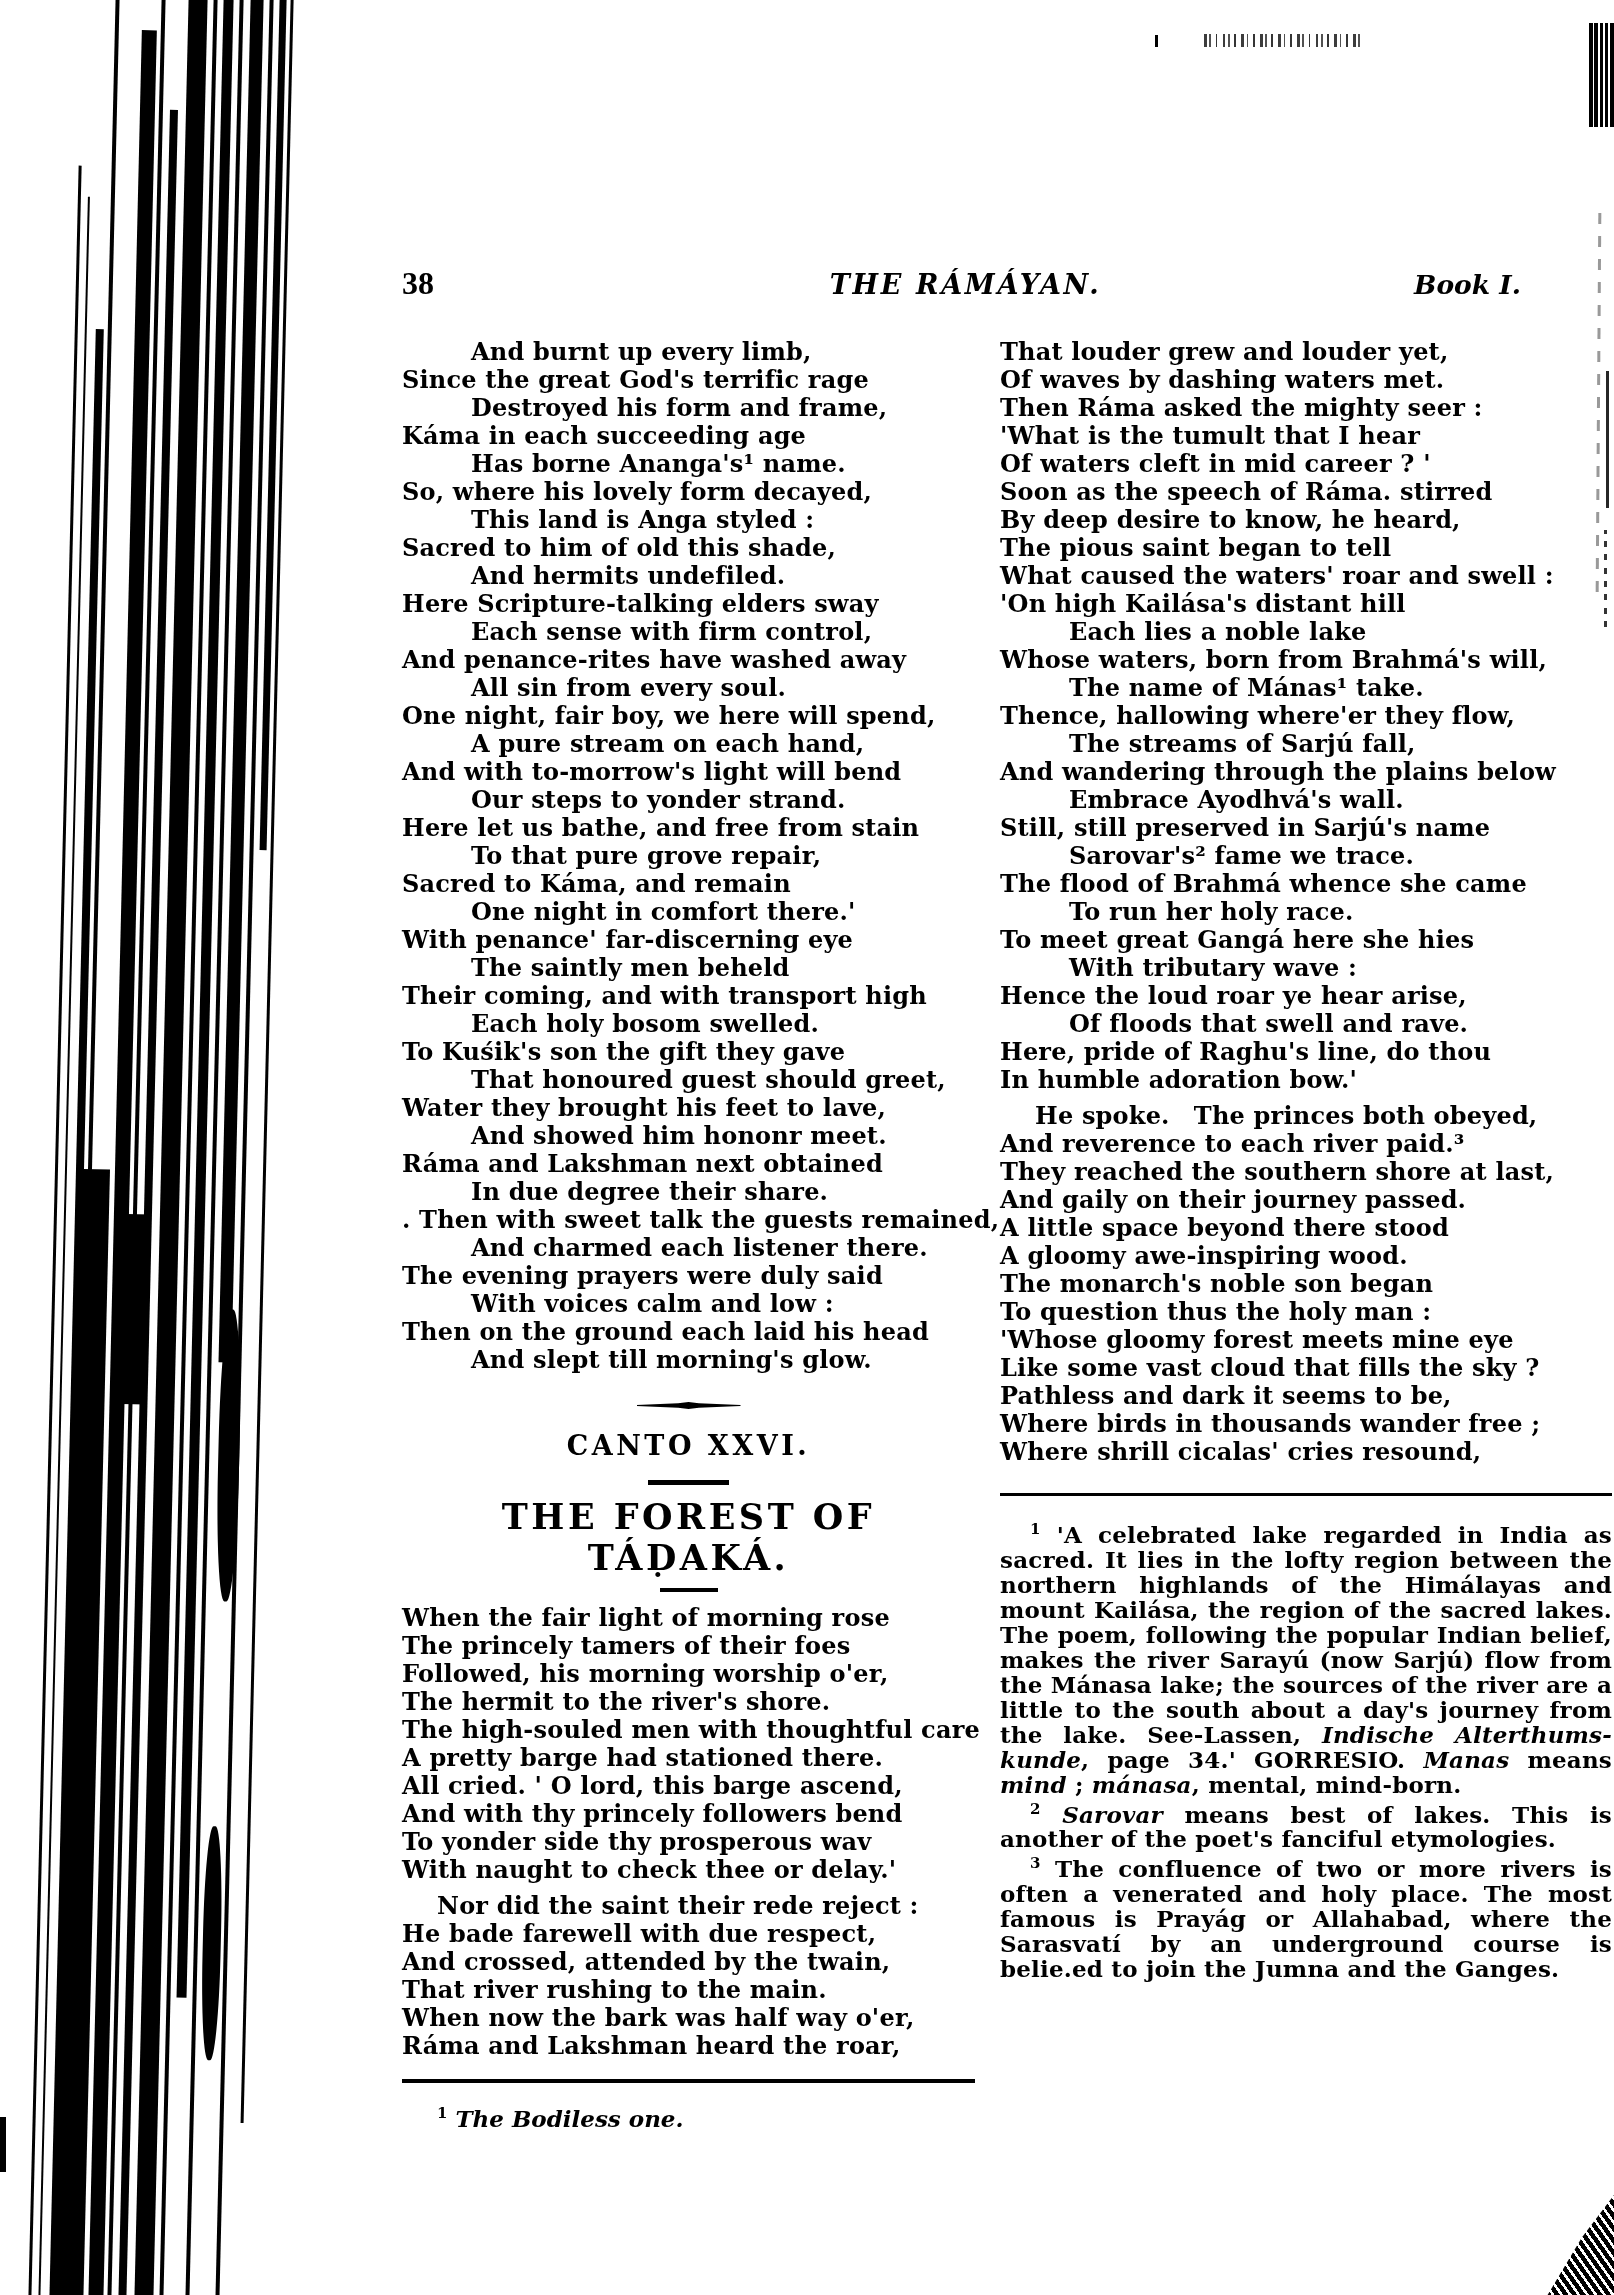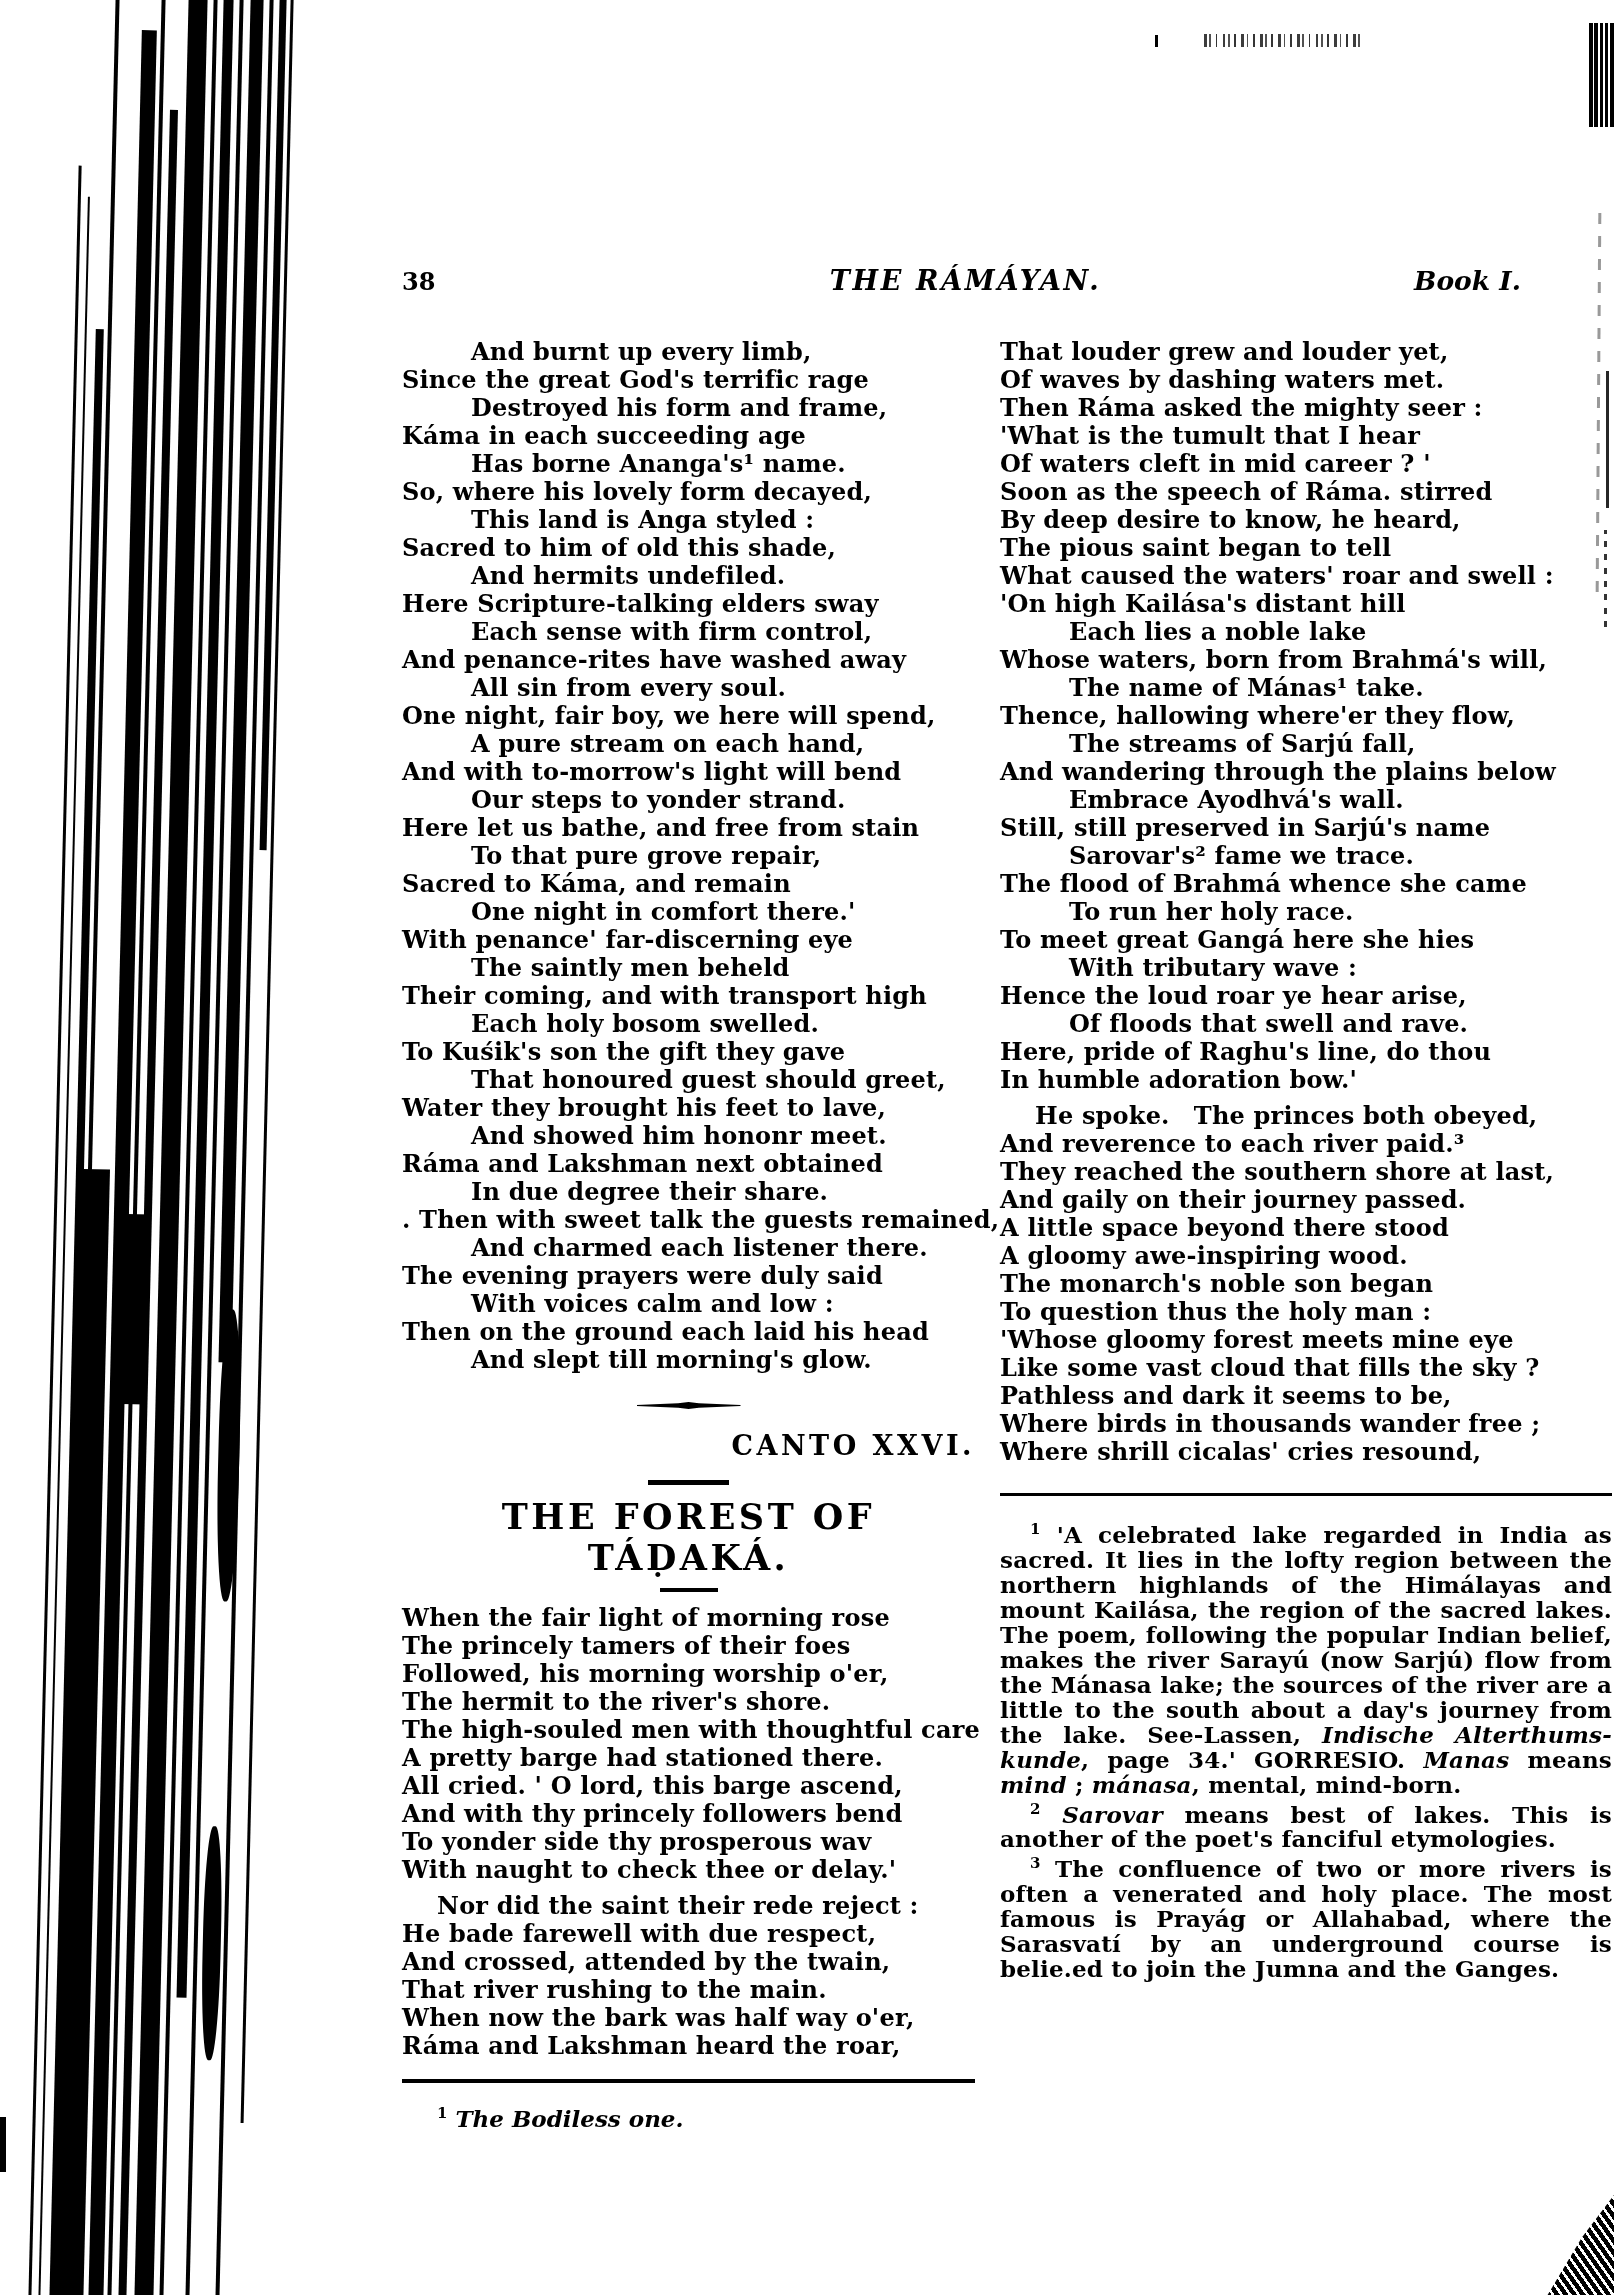--- a/index.html
+++ b/index.html
@@ -1,34 +1,34 @@
 <!DOCTYPE html>
 <html style="font-size:14px"><head>
 <meta charset="utf-8">
 <style>
   html,body{margin:0;padding:0;background:#e8e8e8;}
   .page{position:relative;width:1614px;height:2295px;background:#ffffff;overflow:hidden;
         font-family:"DejaVu Serif", serif;color:#000;}
   
   .header{position:absolute;left:402px;top:265px;width:1189px;display:flex;align-items:baseline;}
-  .pagenum{width:115px;font-size:24px;font-weight:bold;}
+  .pagenum{width:115px;font-size:32px;font-weight:bold;font-family:Liberation Serif, serif;}
   .title{flex:1;text-align:center;font-size:27px;font-weight:bold;font-style:italic;letter-spacing:2.7px;}
   .book{width:177px;text-align:left;font-size:26.5px;font-weight:bold;font-style:italic;}
   
   .col{position:absolute;top:338px;}
   .col-left{left:402px;width:573px;}
   .col-right{left:1000px;width:612px;}
   .line{font-size:24px;font-weight:bold;line-height:28px;letter-spacing:0.2px;white-space:nowrap;}
   .col-right .line{line-height:28px;}
   .ind{padding-left:69px;}
   .par{padding-left:35px;margin-top:8px;}
   
   .orn{margin:28px auto 0;width:104px;height:7px;background:#000;
        clip-path:polygon(0 42%,40% 18%,50% 0,60% 18%,100% 42%,100% 58%,60% 82%,50% 100%,40% 82%,0 58%);}
-  .canto{text-align:right;font-size:27px;font-weight:bold;letter-spacing:3.5px;margin-top:21px;}
+  .canto{text-align:center;font-size:27px;font-weight:bold;letter-spacing:3.5px;margin-top:21px;}
   .rule-a{margin:19.4px auto 0;width:81px;height:4.4px;background:#000;}
   .chapter{text-align:center;font-size:35px;font-weight:bold;letter-spacing:3.5px;margin-top:11.5px;}
   .rule-b{margin:9.7px auto 11.5px;width:58px;height:4.4px;background:#000;}
   .fnrule{width:100%;height:3.5px;background:#000;margin-top:19.4px;}
   .col-right .fnrule{margin-top:26.5px;}
   
   .fnleft{margin-top:21px;padding-left:35px;font-size:23px;font-weight:bold;}
   .fnblock{margin-top:21px;}
   .fnote{margin:0;font-size:23px;font-weight:bold;line-height:25px;text-align:justify;text-indent:30px;letter-spacing:0.2px;}
   .it{font-style:italic;}

